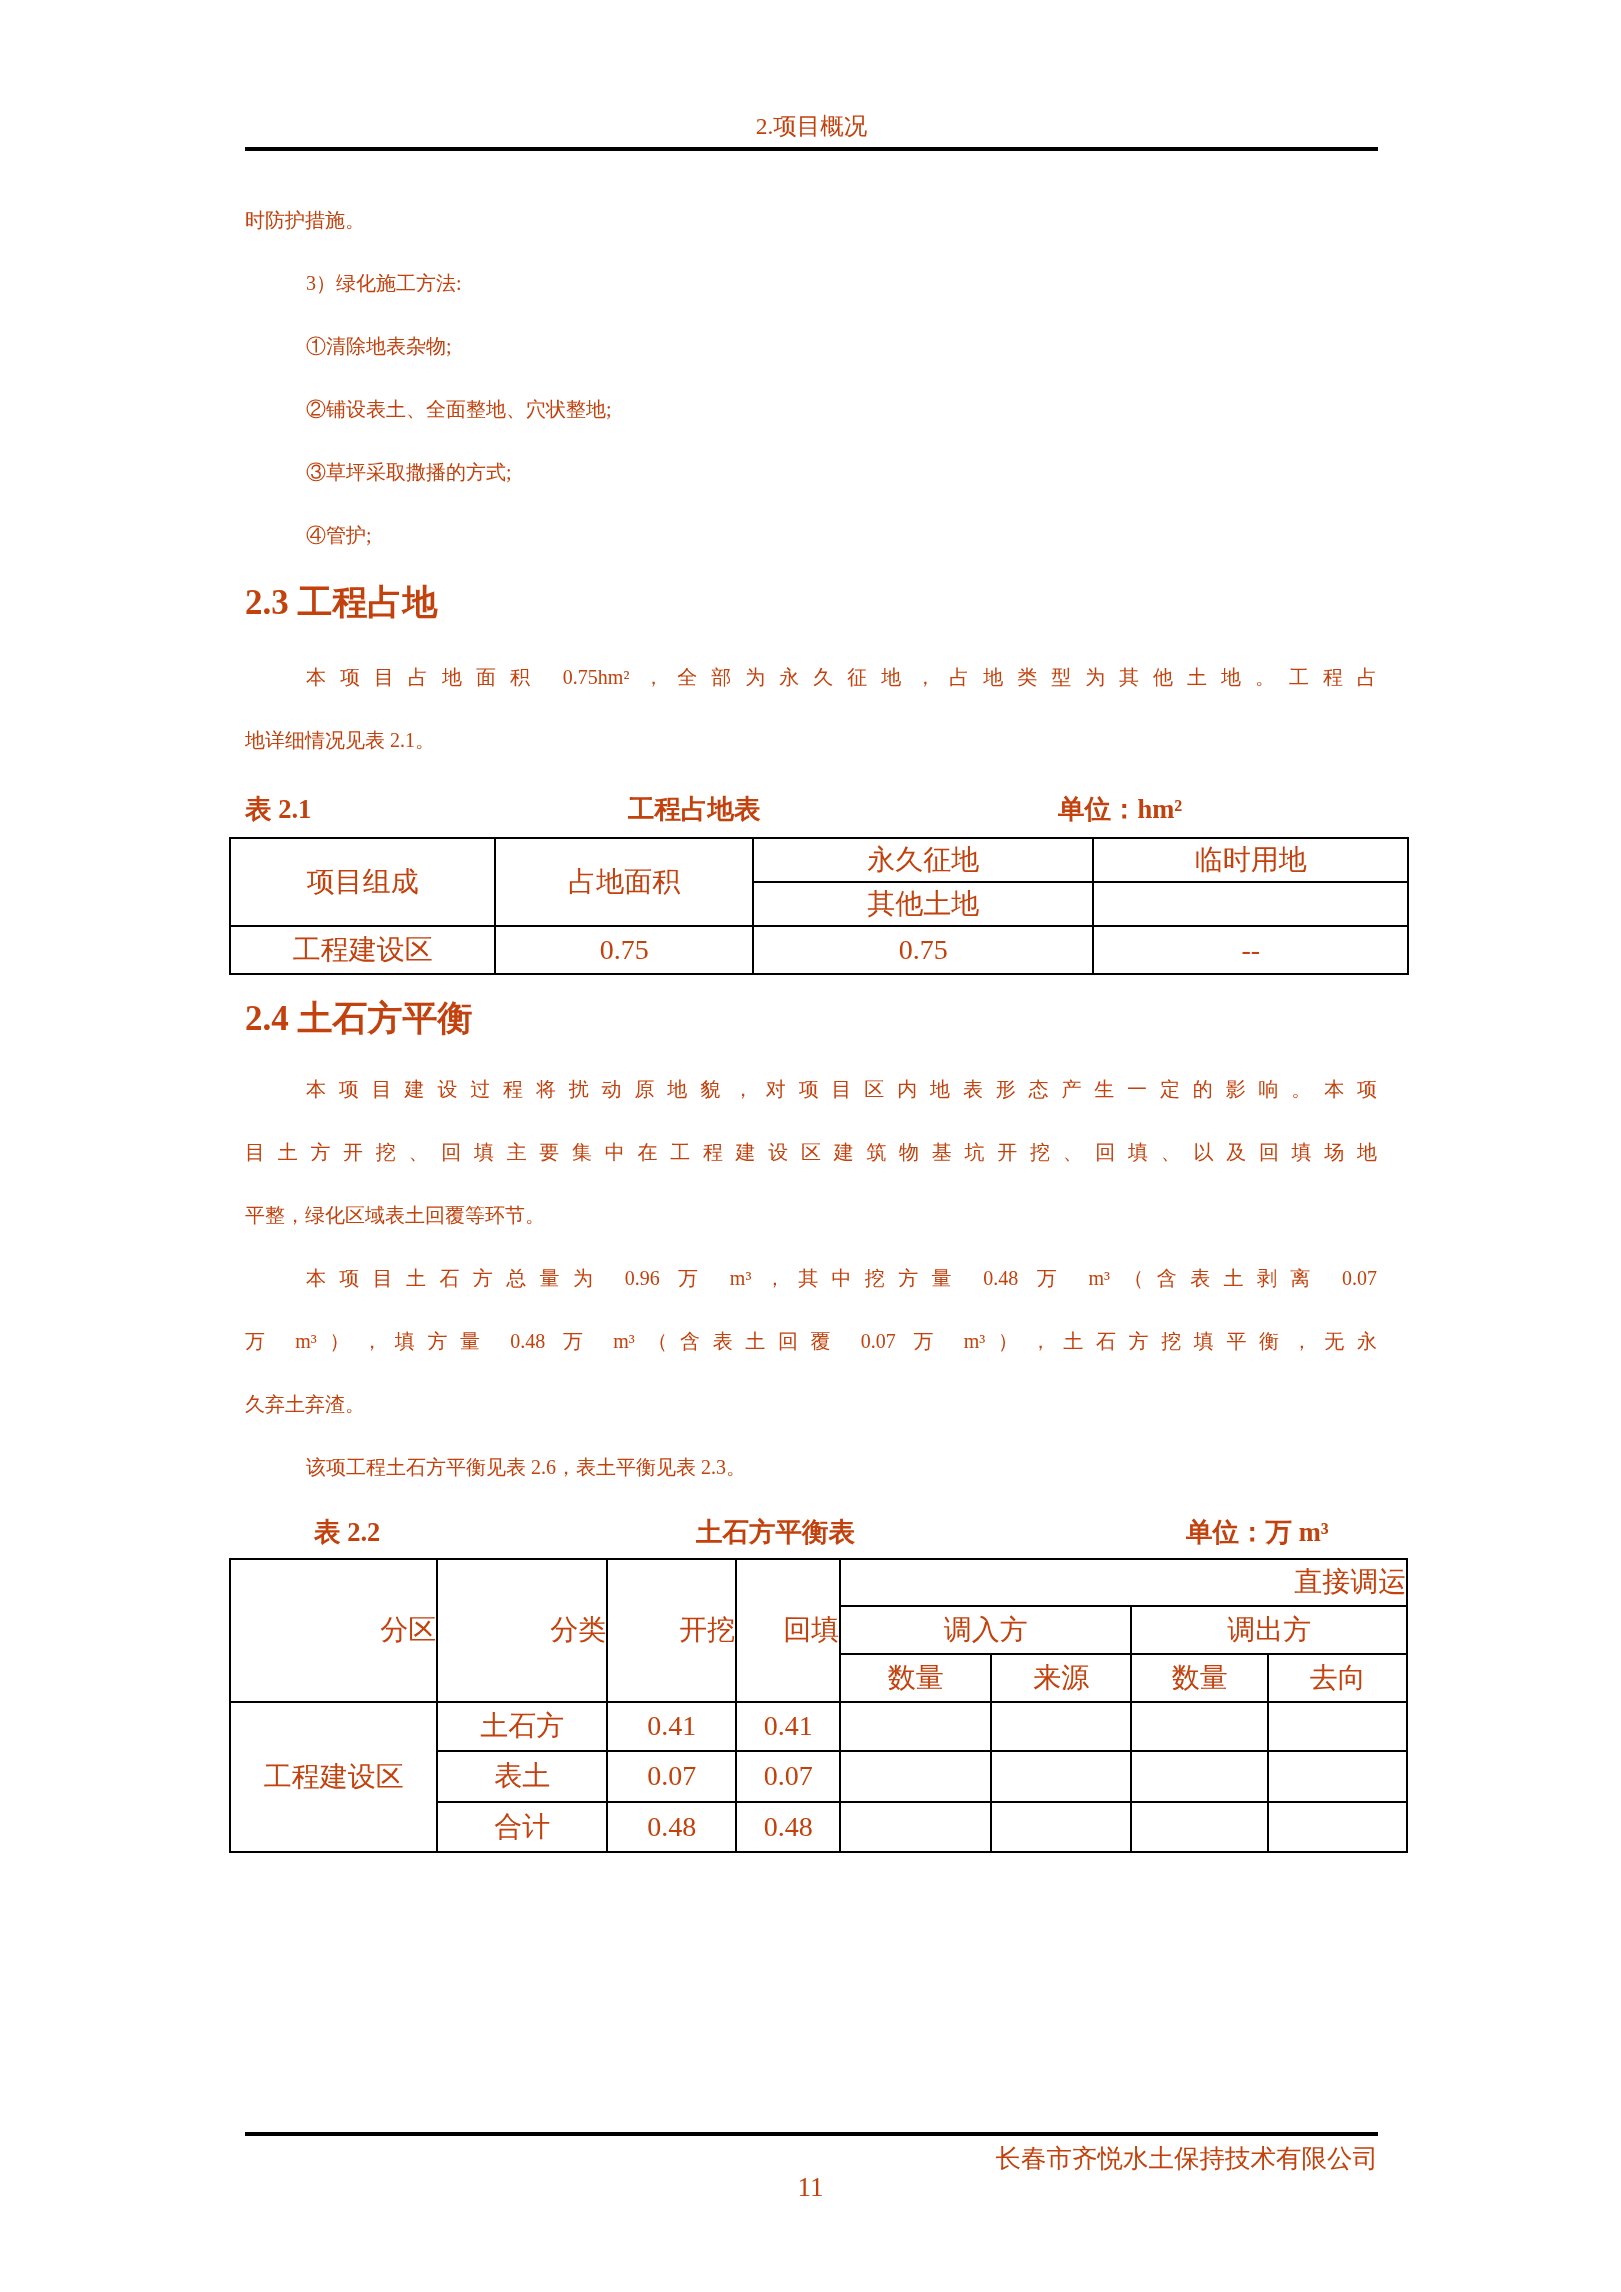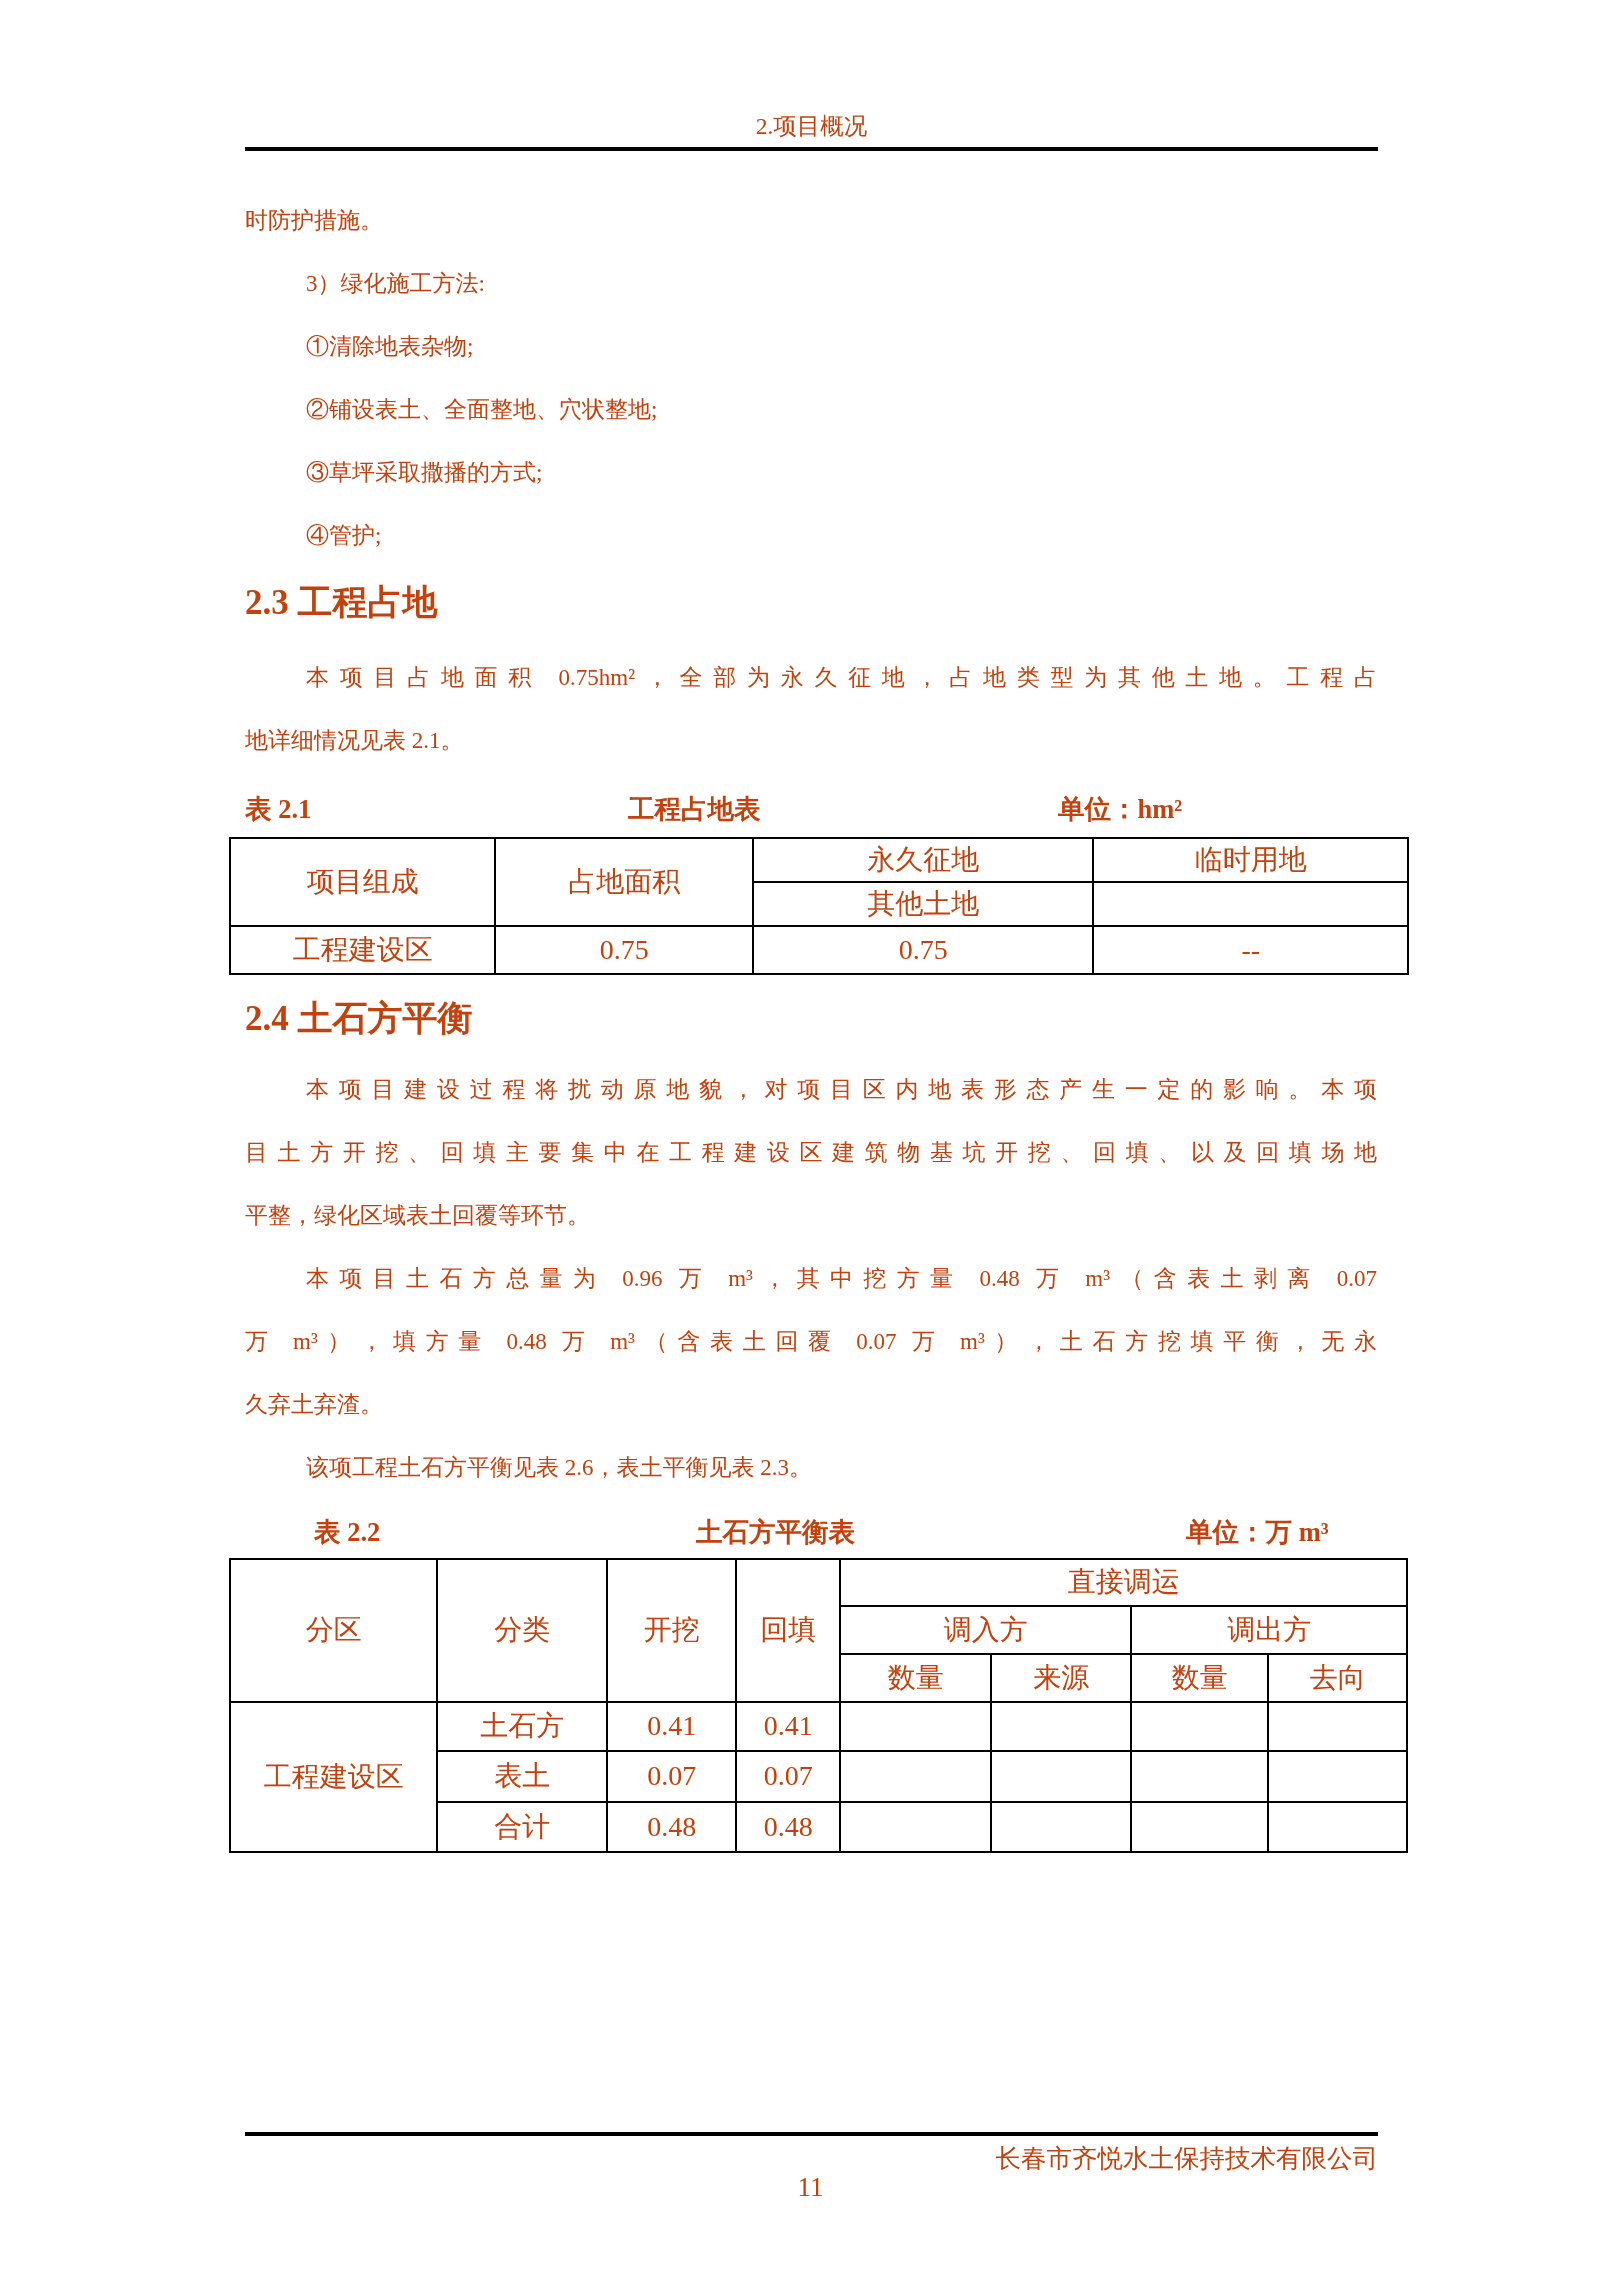--- a/index.html
+++ b/index.html
@@ -10,21 +10,21 @@
     overflow:hidden;
   }
   
   .hdr-title{
     position:absolute;top:110px;left:245px;width:1133px;
     text-align:center;font-size:23.5px;line-height:33px;
   }
   .hdr-rule{position:absolute;top:147px;left:245px;width:1133px;height:3.9px;background:#000;}
   
   .content{position:absolute;left:245px;top:189px;width:1132px;}
-  .bl{margin:0;font-size:23px;line-height:63px;white-space:normal;}
+  .bl{margin:0;font-size:20px;line-height:63px;white-space:normal;}
   .ind{text-indent:61px;}
   .just{text-align:justify;text-align-last:justify;}
   .sec-h{margin:7.8px 0 0 0;font-size:35px;line-height:55px;font-weight:bold;}
   .sec-h.h24{margin-top:15.7px;}
   .mt17{margin-top:16.7px;}
   .mt13{margin-top:12.7px;}
   
   .cap{position:relative;height:39px;font-size:26.5px;line-height:39px;font-weight:bold;}
   .cap21{margin-top:17.6px;}
   .cap22{margin-top:13.7px;}
@@ -41,21 +41,21 @@
     margin-left:-15.7px;width:1177px;
     font-size:28px;text-align:center;
     border:2.9px solid #000;
   }
   table.t td{border:2px solid #000;padding:0;vertical-align:middle;overflow:hidden;}
   .t21{margin-top:7.8px;}
   .t21 tr.r1 td{height:42px;}
   .t21 tr.r2 td{height:42px;}
   .t21 tr.r3 td{height:46px;}
   .t22{margin-top:5.9px;}
-  .t22 tr.h1 td{height:45px;}
+  .t22 tr.h1 td{height:45px;text-align:right;}
   .t22 tr.h2 td{height:46px;border-radius:12px;}
   .t22 tr.h3 td{height:46px;}
   .t22 tr.d1 td{height:47px;}
   .t22 tr.d2 td{height:49px;}
   .t22 tr.d3 td{height:48px;}
   
   .ftr-rule{position:absolute;top:2132px;left:245px;width:1133px;height:3.9px;background:#000;}
   .ftr-company{
     position:absolute;top:2143px;left:245px;width:1133px;
     text-align:right;font-size:25.5px;line-height:31px;

